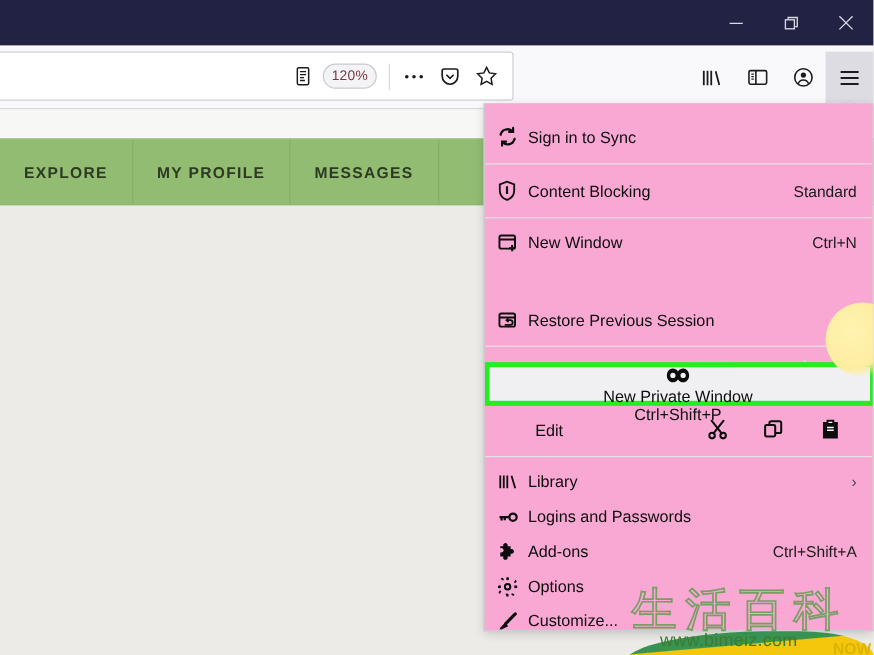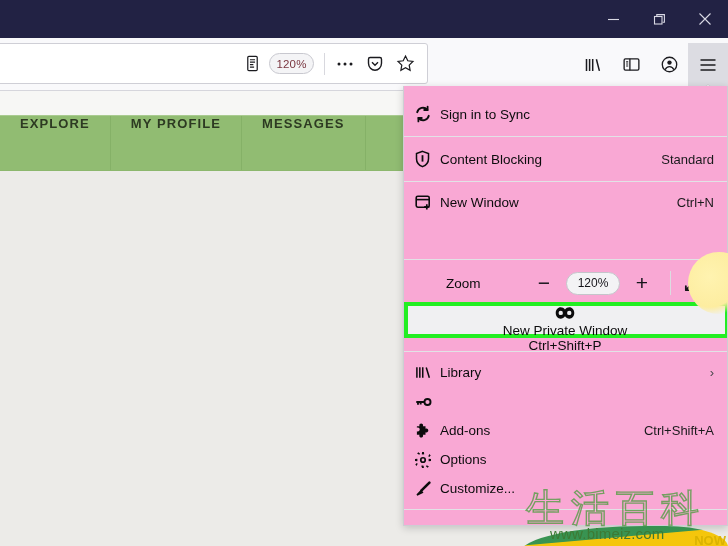--- a/index.html
+++ b/index.html
@@ -85,21 +85,21 @@
     background: #F7F7F5;
   }
   .greennav {
     position: absolute; left: 0; top: 24px; width: 728px; height: 56px;
     background: #91BC72;
     border-top: 1px solid #a9cb90;
     border-bottom: 1px solid #8cb76d;
     display: flex; align-items: stretch;
   }
   .greennav .navitem {
-    display: flex; justify-content: center;
+    display: flex; align-items: center; justify-content: center;
     color: #2d3a22; font-size: 13px; font-weight: 600;
     letter-spacing: 1.1px;
     border-right: 1px solid #85b167;
     padding: 0 20px;
   }
   .greennav .navfill { flex: 1; border-right: none; }
 
   
   .menu {
     position: absolute; left: 403px; top: 86px;
@@ -362,20 +362,32 @@
             <path d="M2.2 5.6h13"></path>
           <path d="M12.8 10.2v5.2M10.2 12.8h5.2" stroke-width="1.7"></path>
         </svg>
       </span>
       <span class="lbl">New Window</span>
       <span class="shortcut">Ctrl+N</span>
     </div>
 
     <div style="height:36px"></div>
 
+    <div class="mi">
+      <span class="ic">
+        <svg width="18" height="17" viewBox="0 0 18 17" fill="none" stroke="#0c0c0d" stroke-width="1.6">
+          <rect x="2.2" y="2.2" width="13" height="11" rx="1.6"></rect>
+            <path d="M2.2 5.6h13"></path>
+          <path d="M6.6 11.8h4.6a2 2 0 0 0 0-4H8.4" stroke-width="1.5"></path>
+          <path d="M9.8 6.3L8.1 7.8l1.7 1.5" stroke-width="1.5"></path>
+        </svg>
+      </span>
+      <span class="lbl">Restore Previous Session</span>
+      <span class="shortcut"></span>
+    </div>
 
     <div class="mgap"></div>
     <div class="msep"></div>
 
     <div class="zoomrow">
       <span class="zlabel">Zoom</span>
       <span class="zbtn">−</span>
       <span class="zpill">120%</span>
       <span class="zbtn">+</span>
       <span class="zsep"></span>
@@ -426,20 +438,21 @@
       <span class="chev">›</span>
     </div>
 
     <div class="mi">
       <span class="ic">
         <svg width="19" height="16" viewBox="0 0 20 16" fill="none" stroke="#0c0c0d" stroke-width="2">
           <circle cx="14.2" cy="8" r="3.2"></circle>
           <path d="M11 8H2.4M4.2 8v2.8M7 8v2.6"></path>
         </svg>
       </span>
+      <span class="lbl">Logins and Passwords</span>
       <span class="shortcut"></span>
     </div>
 
     <div class="mi">
       <span class="ic">
         <svg width="18" height="18" viewBox="0 0 18 18" fill="#0c0c0d">
           <path d="M7.2 1.5c1 0 1.9.8 1.9 1.8 0 .4-.2.7-.2 1h2.6v2.5c.3-.1.6-.2 1-.2 1 0 1.8.9 1.8 1.9s-.8 1.9-1.8 1.9c-.4 0-.7-.1-1-.2v2.5H8.9c.1.3.2.6.2 1 0 1-.8 1.8-1.9 1.8s-1.9-.8-1.9-1.8c0-.4.1-.7.2-1H2.9V9.2c.3.1.6.2 1 .2 1 0 1.8-.9 1.8-1.9s-.8-1.9-1.8-1.9c-.4 0-.7.1-1 .2V4.3h2.6c-.1-.3-.2-.6-.2-1 0-1 .9-1.8 1.9-1.8z"></path>
         </svg>
       </span>
       <span class="lbl">Add-ons</span>

